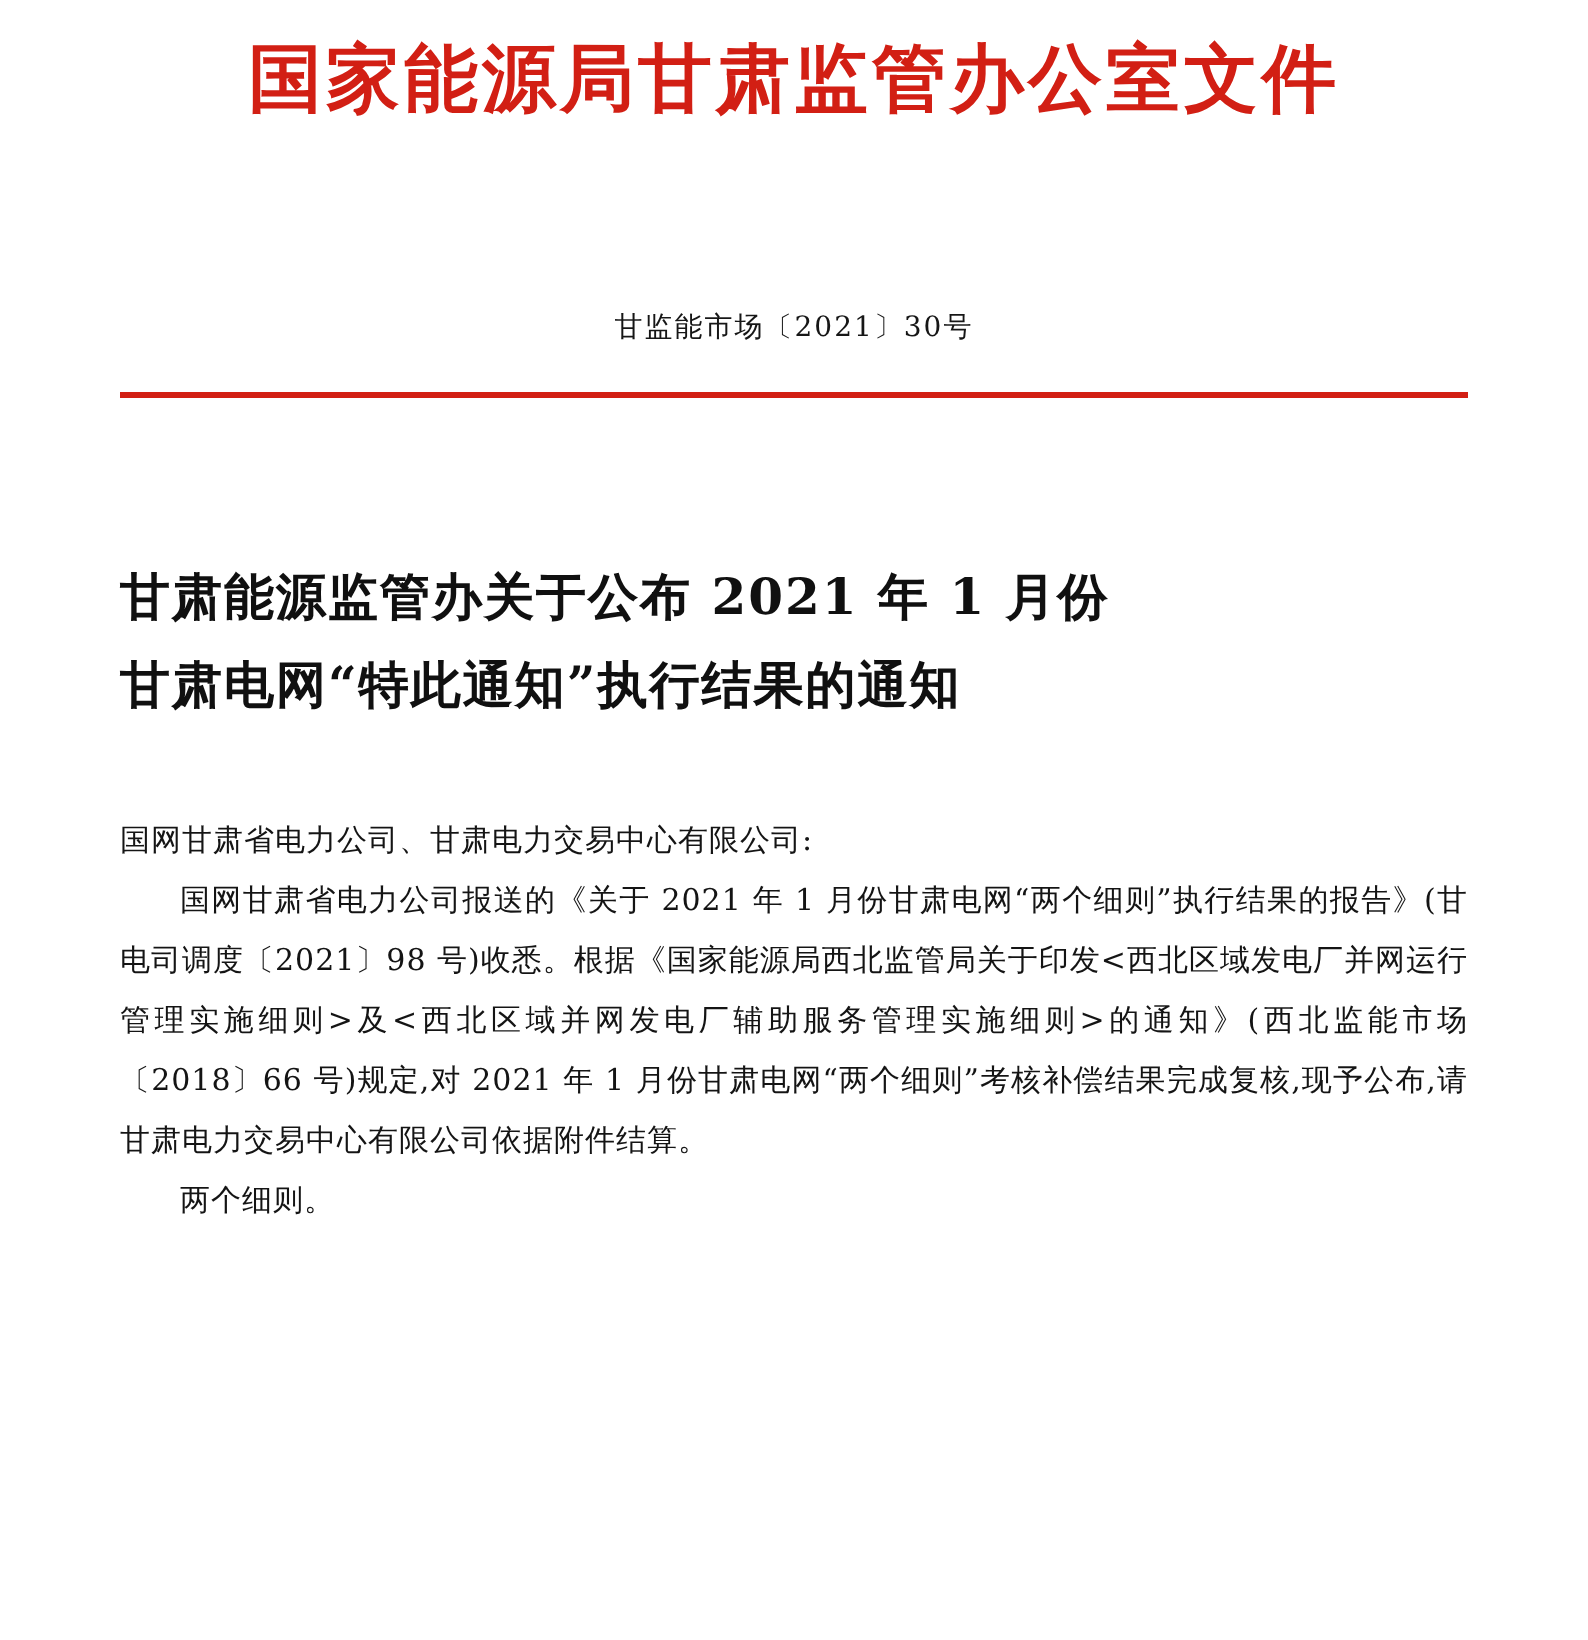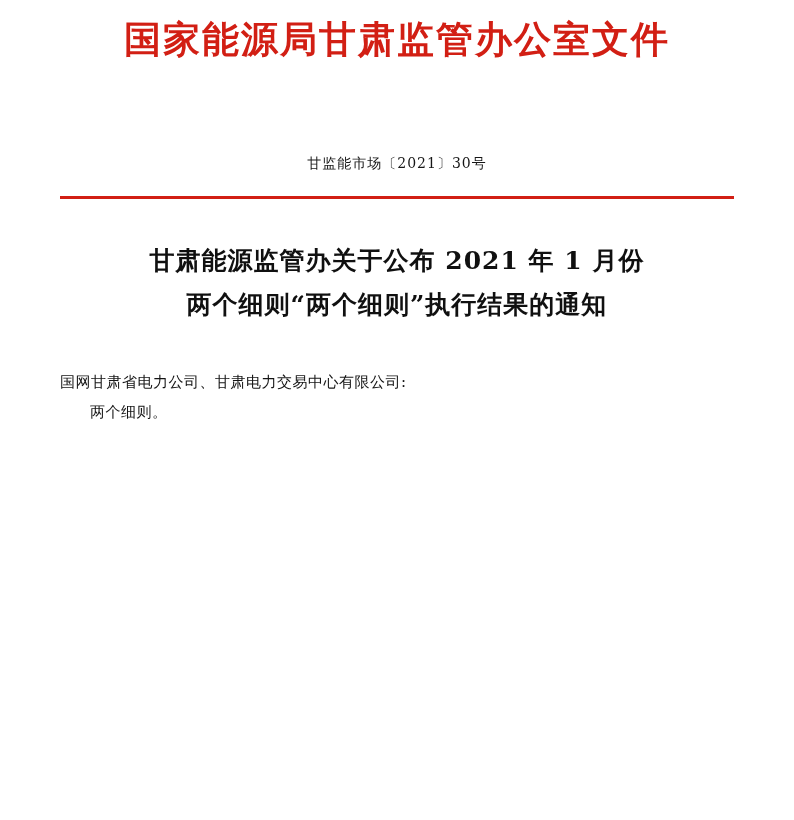--- a/index.html
+++ b/index.html
@@ -49,26 +49,26 @@
   
   .red-rule {
     margin-top: 23px;
     height: 3px;
     background: #d21f14;
     width: 100%;
   }
 
   
   .doc-title {
-    text-align: center;
+    text-align: left;
     font-weight: bold;
     font-size: 25px;
     line-height: 1.75;
     letter-spacing: 1px;
-    margin-top: 40px;
+    margin-top: 78px;
     color: #101010;
   }
   .doc-title .line {
     display: block;
     white-space: nowrap;
   }
 
   
   .body-text {
     margin-top: 40px;
@@ -98,21 +98,22 @@
   <div class="masthead">
     <div class="masthead-title">国家能源局甘肃监管办公室文件</div>
   </div>
 
   <div class="doc-number">甘监能市场〔2021〕30号</div>
 
   <div class="red-rule"></div>
 
   <div class="doc-title">
     <span class="line">甘肃能源监管办关于公布 2021 年 1 月份</span>
-    <span class="line">两个细则“两个细则”执行结果的通知</span>
+    <span class="line">甘肃电网“特此通知”执行结果的通知</span>
   </div>
 
   <div class="body-text">
     <p class="recipient">国网甘肃省电力公司、甘肃电力交易中心有限公司:</p>
+    <p class="indent">国网甘肃省电力公司报送的《关于 2021 年 1 月份甘肃电网“两个细则”执行结果的报告》(甘电司调度〔2021〕98 号)收悉。根据《国家能源局西北监管局关于印发&lt;西北区域发电厂并网运行管理实施细则&gt;及&lt;西北区域并网发电厂辅助服务管理实施细则&gt;的通知》(西北监能市场〔2018〕66 号)规定,对 2021 年 1 月份甘肃电网“两个细则”考核补偿结果完成复核,现予公布,请甘肃电力交易中心有限公司依据附件结算。</p>
     <p class="indent">两个细则。</p>
   </div>
 
 </div>
 
 </body></html>

